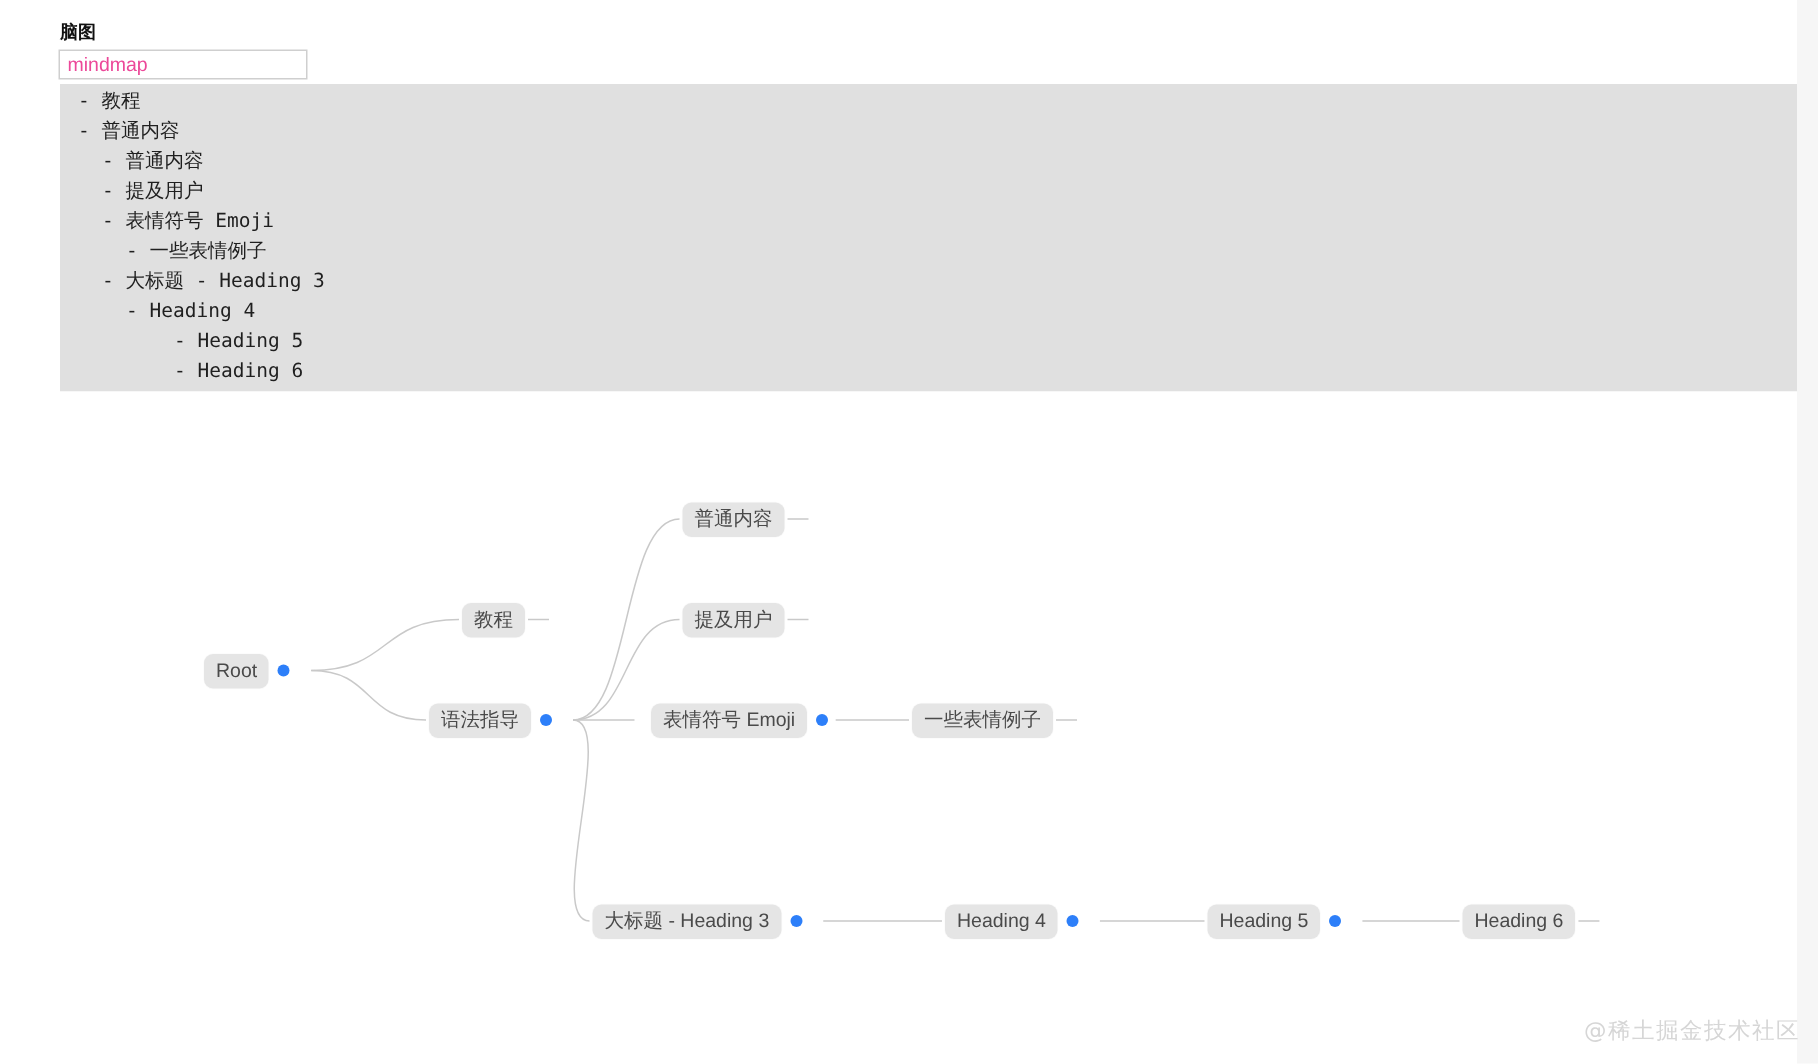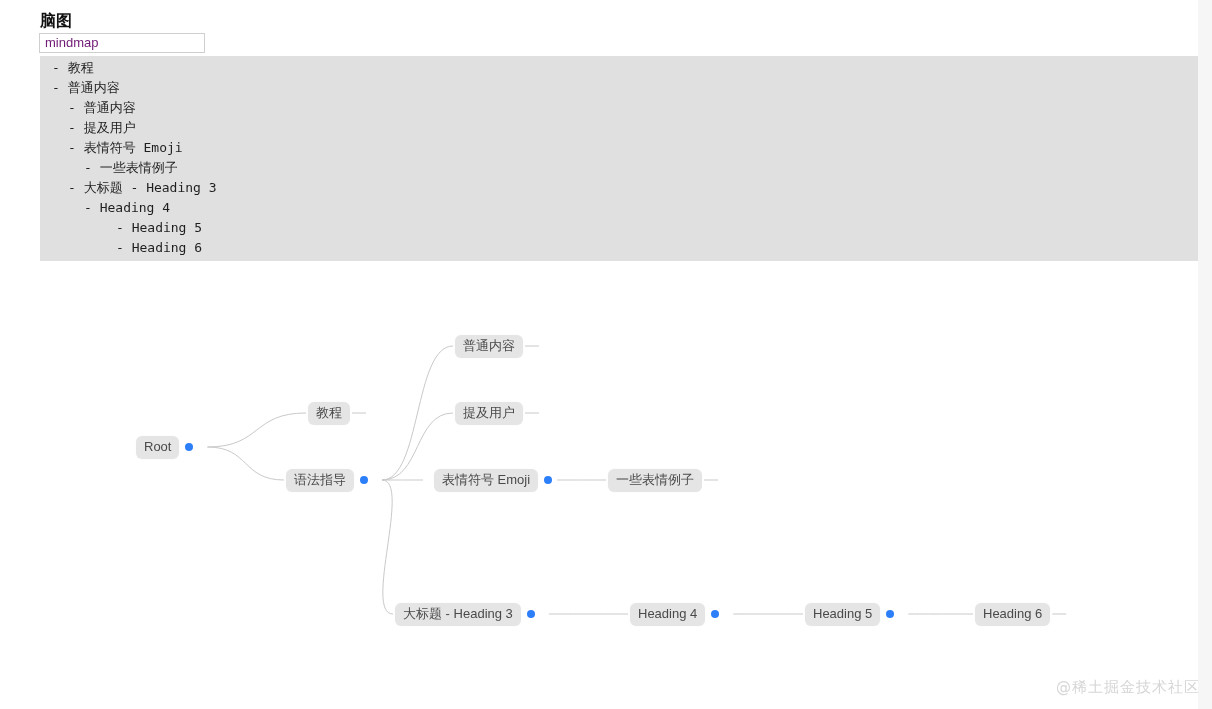--- a/index.html
+++ b/index.html
@@ -48,21 +48,21 @@
 
   
   #heading-row {
     position: absolute;
     left: 40px;
     top: 8px;
     height: 32px;
     z-index: 4;
   }
   #heading-title {
-    font-size: 16px;
+    font-size: 12px;
     font-weight: bold;
     color: #111111;
     line-height: 26px;
     font-family: "Liberation Sans", "DejaVu Sans", sans-serif;
   }
 
   
   #mindmap-input-box {
     position: absolute;
     left: 39px;
@@ -72,21 +72,21 @@
     background: #ffffff;
     border: 1px solid #cfcfcf;
     box-sizing: border-box;
     z-index: 6;
     display: flex;
     align-items: center;
     padding-left: 5px;
   }
   #mindmap-input-value {
     font-size: 13px;
-    color: #701a75;
+    color: #ec4899;
     font-family: "Liberation Sans", "DejaVu Sans", sans-serif;
     line-height: 18px;
   }
 
   
   #code-block {
     position: absolute;
     left: 40px;
     top: 56px;
     width: 1158px;

